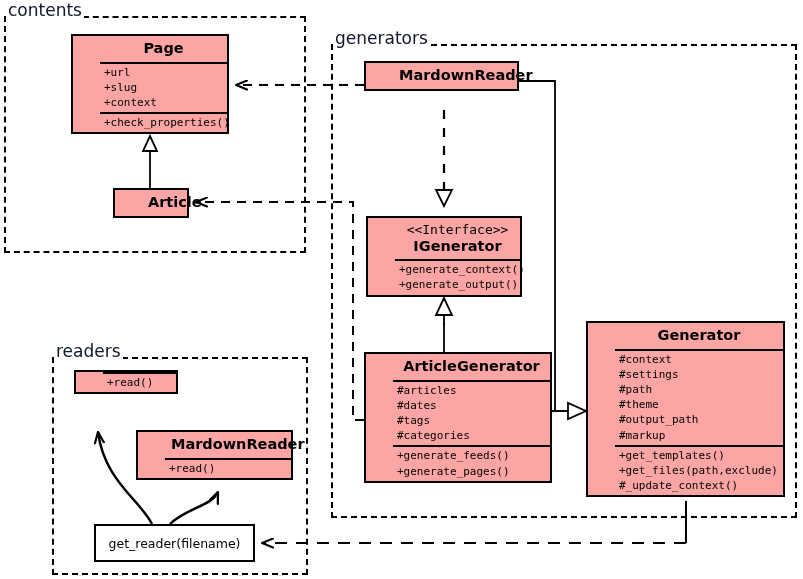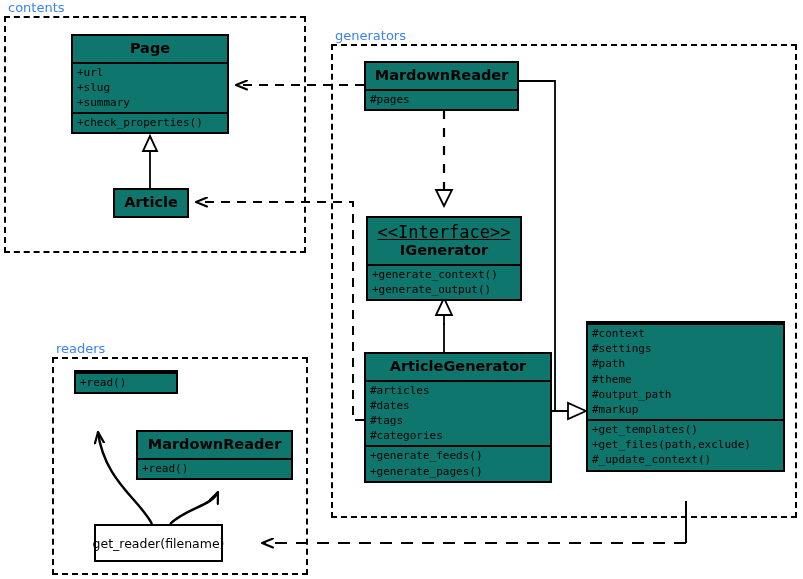--- a/index.html
+++ b/index.html
@@ -15,39 +15,39 @@
     width: 803px;
     height: 579px;
     background: #ffffff;
     overflow: hidden;
   }
   
   .uml-class {
     position: absolute;
     box-sizing: border-box;
     border: 2px solid #000000;
-    background: #0f766e;
+    background: #fca5a5;
     z-index: 5;
+    padding-left: 27px;
   }
   .uml-name {
     text-align: center;
     font-weight: bold;
     font-family: "DejaVu Sans", sans-serif;
     font-size: 14.5px;
     padding: 4px 6px 5px 6px;
     line-height: 1.15;
     white-space: nowrap;
   }
   .uml-stereotype {
     display: block;
     font-weight: normal;
     font-family: "DejaVu Sans Mono", monospace;
-    font-size: 17px;
+    font-size: 13px;
     line-height: 1.2;
-    text-decoration: underline;
   }
   .uml-compartment {
     border-top: 2px solid #000000;
     padding: 1px 4px 2px 4px;
     font-family: "DejaVu Sans Mono", monospace;
     font-size: 11px;
     line-height: 1.38;
     white-space: nowrap;
   }
   .uml-compartment .row {
@@ -69,22 +69,22 @@
   .package {
     position: absolute;
     box-sizing: border-box;
     border: 2px dashed #000000;
     background: transparent;
     z-index: 1;
   }
   .package-label {
     position: absolute;
     font-family: "DejaVu Sans", sans-serif;
-    font-size: 13px;
-    color: #3b82f6;
+    font-size: 17px;
+    color: #0f172a;
     background: #ffffff;
     padding: 0 2px;
     z-index: 3;
     white-space: nowrap;
   }
   
   #links {
     position: absolute;
     left: 0;
     top: 0;
@@ -167,36 +167,33 @@
     <g>
       <path d="M170,524 C186,508 212,506 218,492" stroke="#000000" stroke-width="2.4" fill="none" marker-end="url(#solid-arrow)"></path>
     </g>
   </svg>
 
   <div class="uml-class" style="left:71px; top:34px; width:158px;">
     <div class="uml-name">Page</div>
     <div class="uml-compartment">
       <div class="row">+url</div>
       <div class="row">+slug</div>
-      <div class="row">+summary</div>
+      <div class="row">+context</div>
     </div>
     <div class="uml-compartment">
       <div class="row">+check_properties()</div>
     </div>
   </div>
 
   <div class="uml-class" style="left:113px; top:188px; width:76px;">
     <div class="uml-name">Article</div>
   </div>
 
   <div class="uml-class" style="left:364px; top:61px; width:155px;">
     <div class="uml-name">MardownReader</div>
-    <div class="uml-compartment">
-      <div class="row">#pages</div>
-    </div>
   </div>
 
   <div class="uml-class" style="left:366px; top:216px; width:156px;">
     <div class="uml-name">
       <span class="uml-stereotype">&lt;&lt;Interface&gt;&gt;</span>
       <span>IGenerator</span>
     </div>
     <div class="uml-compartment">
       <div class="row">+generate_context()</div>
       <div class="row">+generate_output()</div>
@@ -211,20 +208,21 @@
       <div class="row">#tags</div>
       <div class="row">#categories</div>
     </div>
     <div class="uml-compartment">
       <div class="row">+generate_feeds()</div>
       <div class="row">+generate_pages()</div>
     </div>
   </div>
 
   <div class="uml-class" style="left:586px; top:321px; width:199px;">
+    <div class="uml-name">Generator</div>
     <div class="uml-compartment">
       <div class="row">#context</div>
       <div class="row">#settings</div>
       <div class="row">#path</div>
       <div class="row">#theme</div>
       <div class="row">#output_path</div>
       <div class="row">#markup</div>
     </div>
     <div class="uml-compartment">
       <div class="row">+get_templates()</div>
@@ -239,17 +237,17 @@
     </div>
   </div>
 
   <div class="uml-class" style="left:136px; top:430px; width:157px;">
     <div class="uml-name">MardownReader</div>
     <div class="uml-compartment">
       <div class="row">+read()</div>
     </div>
   </div>
 
-  <div class="plain-box" style="left:94px; top:524px; width:129px; height:38px;align-items:center;">
+  <div class="plain-box" style="left:94px; top:524px; width:161px; height:38px;align-items:center;">
     <span>get_reader(filename)</span>
   </div>
 
 </div>
 
 </body></html>

